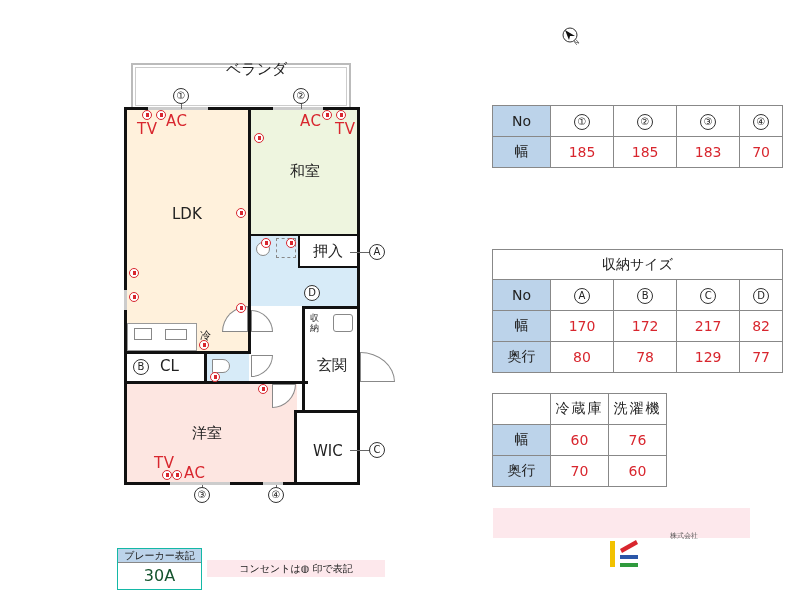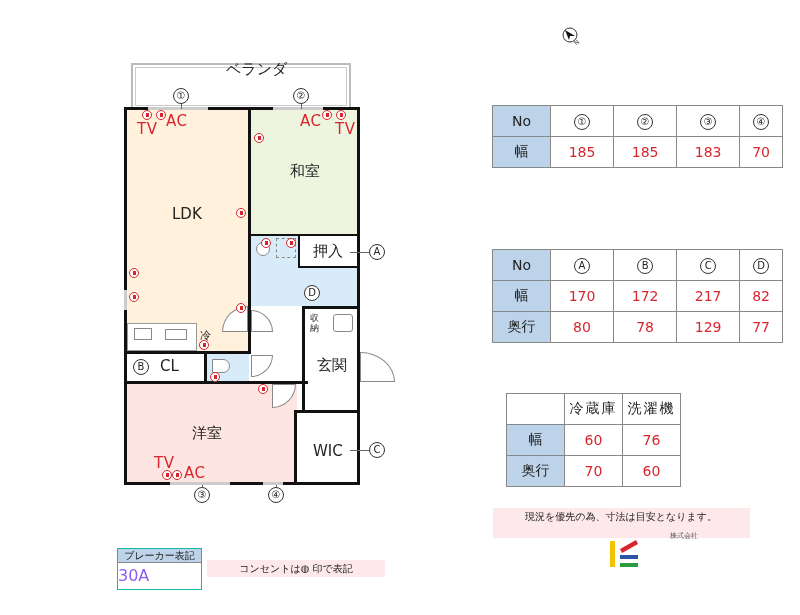--- a/index.html
+++ b/index.html
@@ -57,21 +57,21 @@
     font-size: 10px; line-height: 14px; color: #222;
   }
   .note-box {
     position: absolute; left: 493px; top: 508px; width: 257px; height: 30px; background: #fde8ec;
     font-size: 10px; line-height: 13px; padding: 2px 0 0 32px; color: #222;
   }
   .breaker {
     position: absolute; left: 117px; top: 548px; width: 85px; height: 42px; border: 1px solid #14b8a6;
   }
   .breaker-head { background: #bcd3ea; font-size: 10px; text-align: center; height: 14px; line-height: 14px; border-bottom: 1px solid #888; }
-  .breaker-val { color: #8b5cf6; font-size: 16px; text-align: left; line-height: 26px; }
+  .breaker-val { color: #14532d; font-size: 16px; text-align: center; line-height: 26px; }
   .outlet-note {
     position: absolute; left: 207px; top: 560px; width: 178px; height: 17px; background: #fde8ec;
     font-size: 10px; text-align: center; line-height: 17px;
   }
   .logo { position: absolute; left: 608px; top: 535px; width: 180px; height: 36px; }
   .logo-text { position: absolute; left: 38px; top: 6px; font-size: 24px; color: #555; font-weight: bold; letter-spacing: 1px; }
   .logo-sub { position: absolute; left: 62px; top: -4px; font-size: 7px; color: #555; }
   .compass { position: absolute; left: 561px; top: 26px; width: 20px; height: 20px; }
 </style>
 </head>
@@ -201,20 +201,23 @@
     <td>185</td>
     <td>185</td>
     <td>183</td>
     <td>70</td>
   </tr>
 </tbody>
   </table>
 
 <table class="spec" style="left:492px;top:249px;width:291px;">
   <tbody>
+      <tr>
+        <td colspan="5" class="title">収納サイズ</td>
+      </tr>
   <tr>
     <td class="hdr">No</td>
     <td class="num"><span class="ring">A</span></td>
     <td class="num"><span class="ring">B</span></td>
     <td class="num"><span class="ring">C</span></td>
     <td class="num"><span class="ring">D</span></td>
   </tr>
   <tr>
     <td class="hdr">幅</td>
     <td>170</td>
@@ -225,42 +228,41 @@
   <tr>
     <td class="hdr">奥行</td>
     <td>80</td>
     <td>78</td>
     <td>129</td>
     <td>77</td>
   </tr>
 </tbody>
   </table>
 
-<table class="spec" style="left:492px;top:393px;width:175px;margin-left:14px;">
+<table class="spec" style="left:492px;top:393px;width:175px;">
   <tbody>
       <tr>
     <td class="blank" style="width:58px;"></td>
     <td class="num" style="letter-spacing:2px;">冷蔵庫</td>
     <td class="num" style="letter-spacing:2px;">洗濯機</td>
   </tr>
   <tr>
     <td class="hdr">幅</td>
     <td>60</td>
     <td>76</td>
   </tr>
   <tr>
     <td class="hdr">奥行</td>
     <td>70</td>
     <td>60</td>
   </tr>
 </tbody>
   </table>
 
 <div class="note-box">
-  <div>現況を優先の為、寸法は目安となります。</div>
 </div>
 
 <div class="breaker">
   <div class="breaker-head">ブレーカー表記</div>
   <div class="breaker-val">30A</div>
 </div>
 
 <div class="outlet-note">コンセントは◍ 印で表記</div>
 
 <div class="logo">

